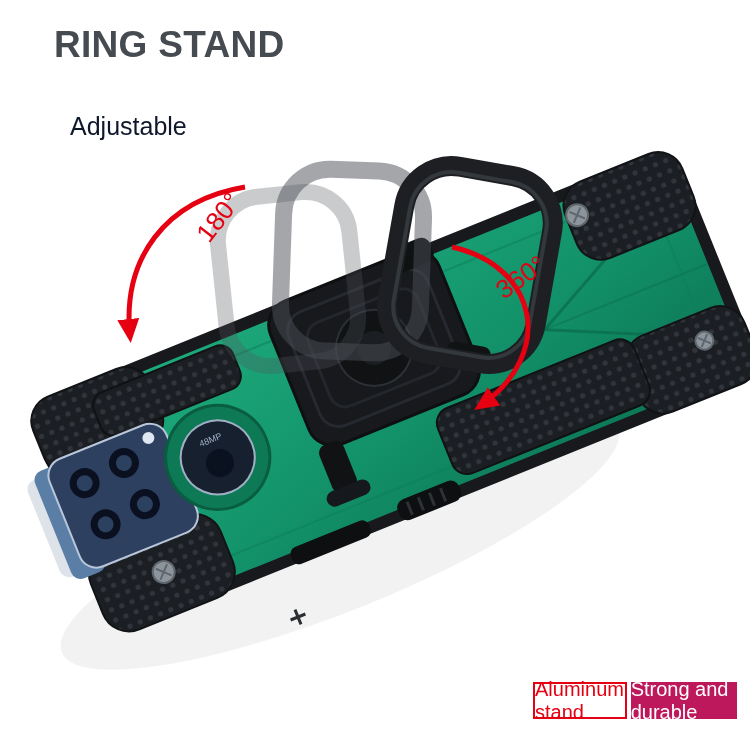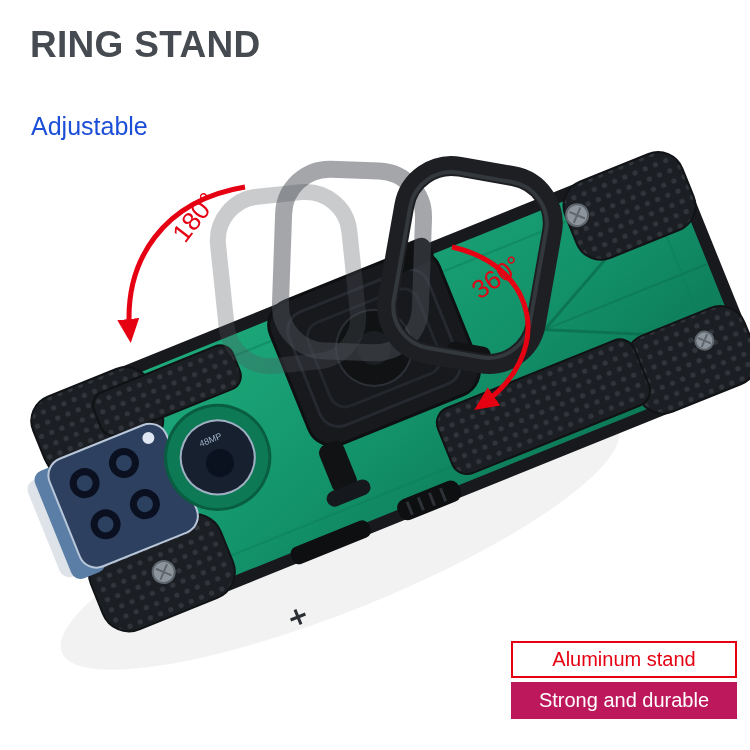--- a/index.html
+++ b/index.html
@@ -9,56 +9,56 @@
     height: 750px;
     background: #ffffff;
     overflow: hidden;
     font-family: "Liberation Sans", sans-serif;
   }
   .illustration {
     position: absolute;
     inset: 0;
     z-index: 1;
   }
-  .text-layer { position: absolute; inset: 0; z-index: 2; pointer-events: none; }
+  .text-layer { position: absolute; inset: 0; z-index: 2; pointer-events: none; margin-left: 24px; }
   .title-block {
     position: absolute;
     left: 30px;
     top: 24px;
     color: #454b50;
     font-weight: 800;
     font-size: 37px;
     line-height: 1.16;
     letter-spacing: 0.3px;
   }
   .subtitle-block {
     position: absolute;
-    left: 31px;
+    left: 46px;
     top: 110px;
-    color: #1d4ed8;
+    color: #0f172a;
     font-weight: 400;
     font-size: 25px;
     line-height: 1.3;
   }
   .rot-label {
     position: absolute;
     color: #e50012;
     font-size: 26px;
     font-weight: 500;
     white-space: nowrap;
   }
   .rot-180 { left: 168px; top: 202px; transform: rotate(-52deg); }
   .rot-360 { left: 470px; top: 262px; transform: rotate(-35deg); }
   .badges {
     position: absolute;
     right: 13px;
     bottom: 31px;
-    width: 226px;
+    width: 204px;
     display: flex;
-    flex-direction: column;
+    flex-direction: row;
     gap: 4px;
     z-index: 3;
   }
   .badge {
     height: 37px;
     box-sizing: border-box;
     display: flex;
     align-items: center;
     justify-content: center;
     font-size: 20px;

